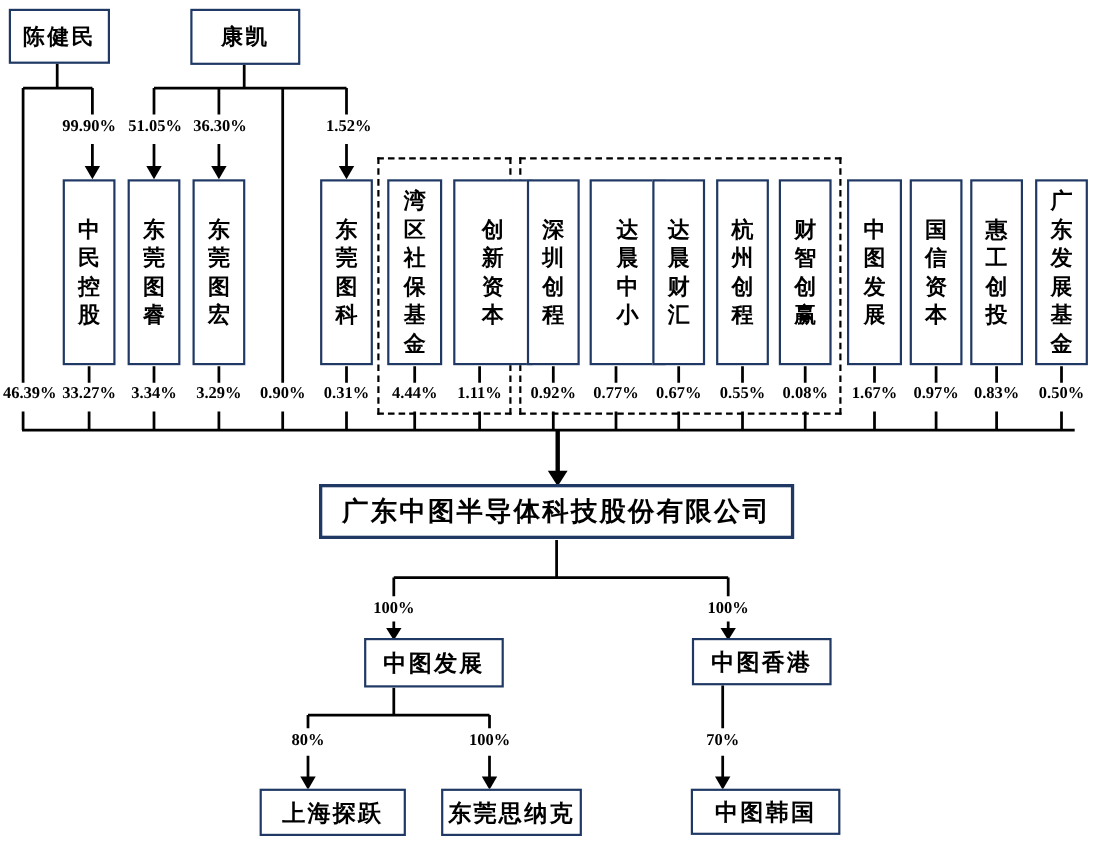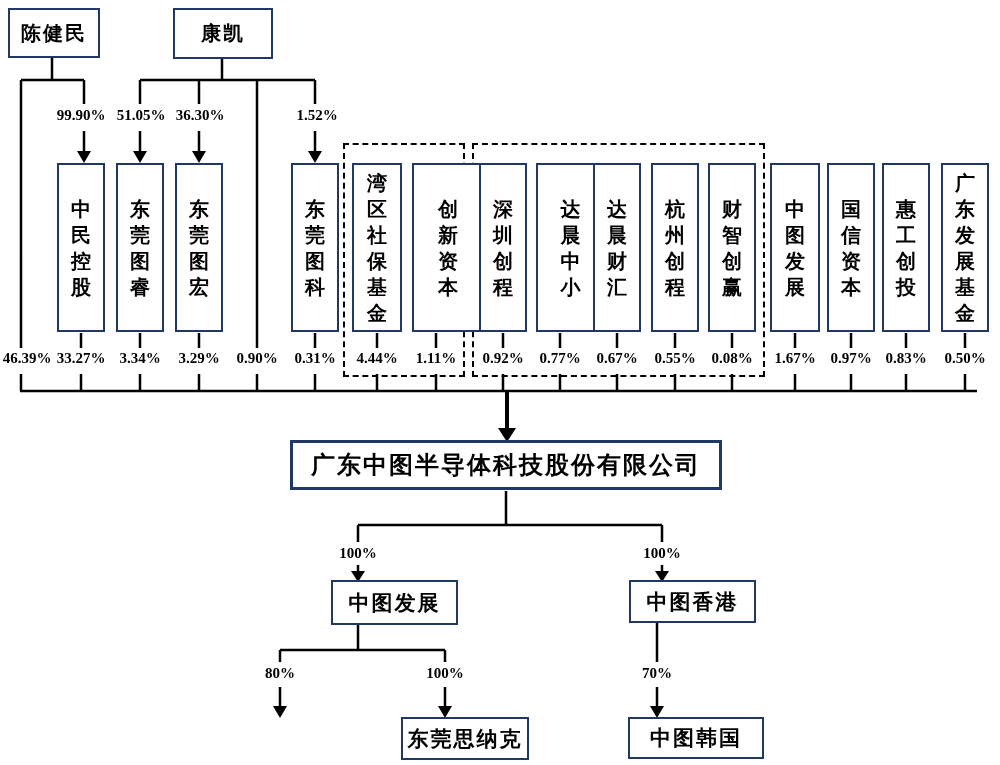--- a/index.html
+++ b/index.html
@@ -175,20 +175,23 @@
   <div class="sbox" style="left:295px;top:580px;width:127px;height:45px">
     <span>中图发展</span>
   </div>
   <div class="sbox" style="left:593px;top:580px;width:127px;height:43px">
     <span>中图香港</span>
   </div>
 
   <div class="pct" style="left:280px;top:665px">80%</div>
   <div class="pct" style="left:445px;top:665px">100%</div>
   <div class="pct" style="left:657px;top:665px">70%</div>
+  <div class="sbox" style="left:200px;top:717px;width:133px;height:43px">
+    <span>上海探跃</span>
+  </div>
   <div class="sbox" style="left:365px;top:717px;width:128px;height:43px">
     <span>东莞思纳克</span>
   </div>
   <div class="sbox" style="left:592px;top:717px;width:136px;height:42px">
     <span>中图韩国</span>
   </div>
 
 </div>
 
 </body></html>

